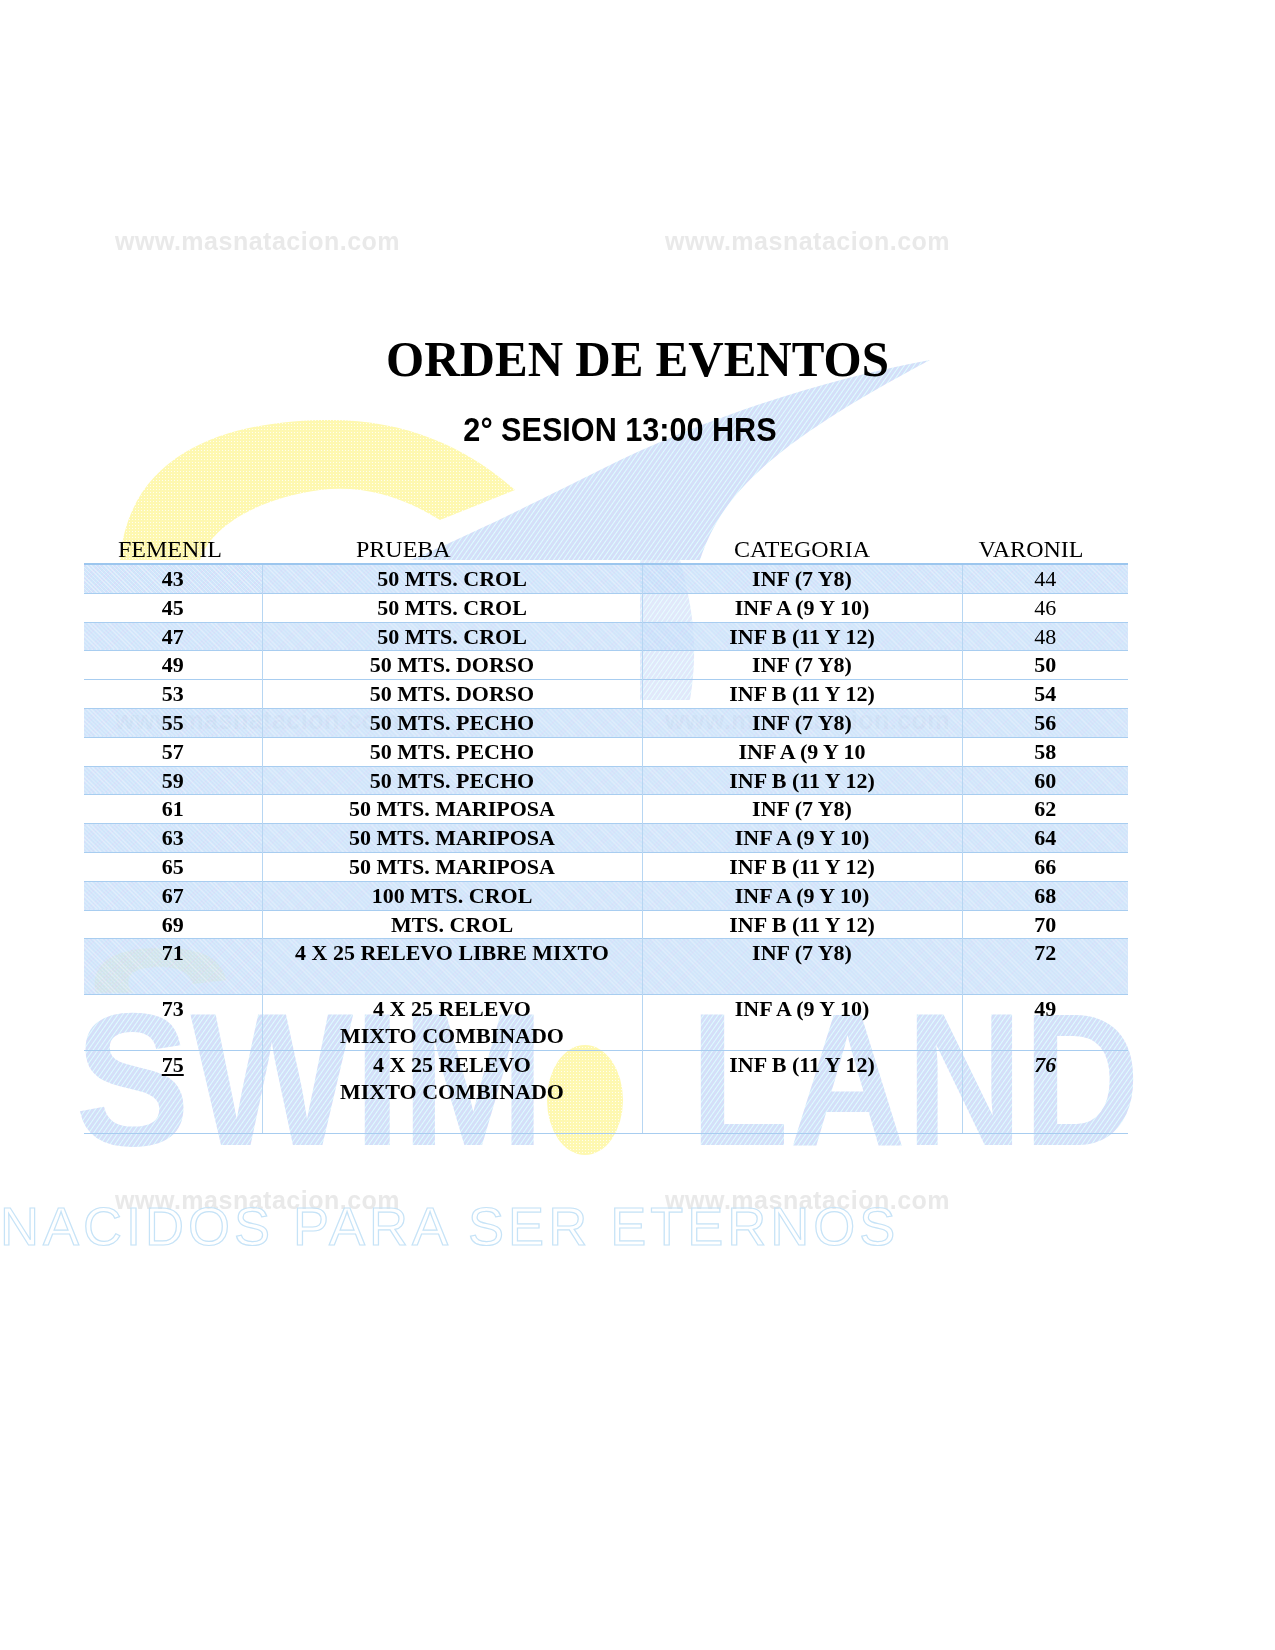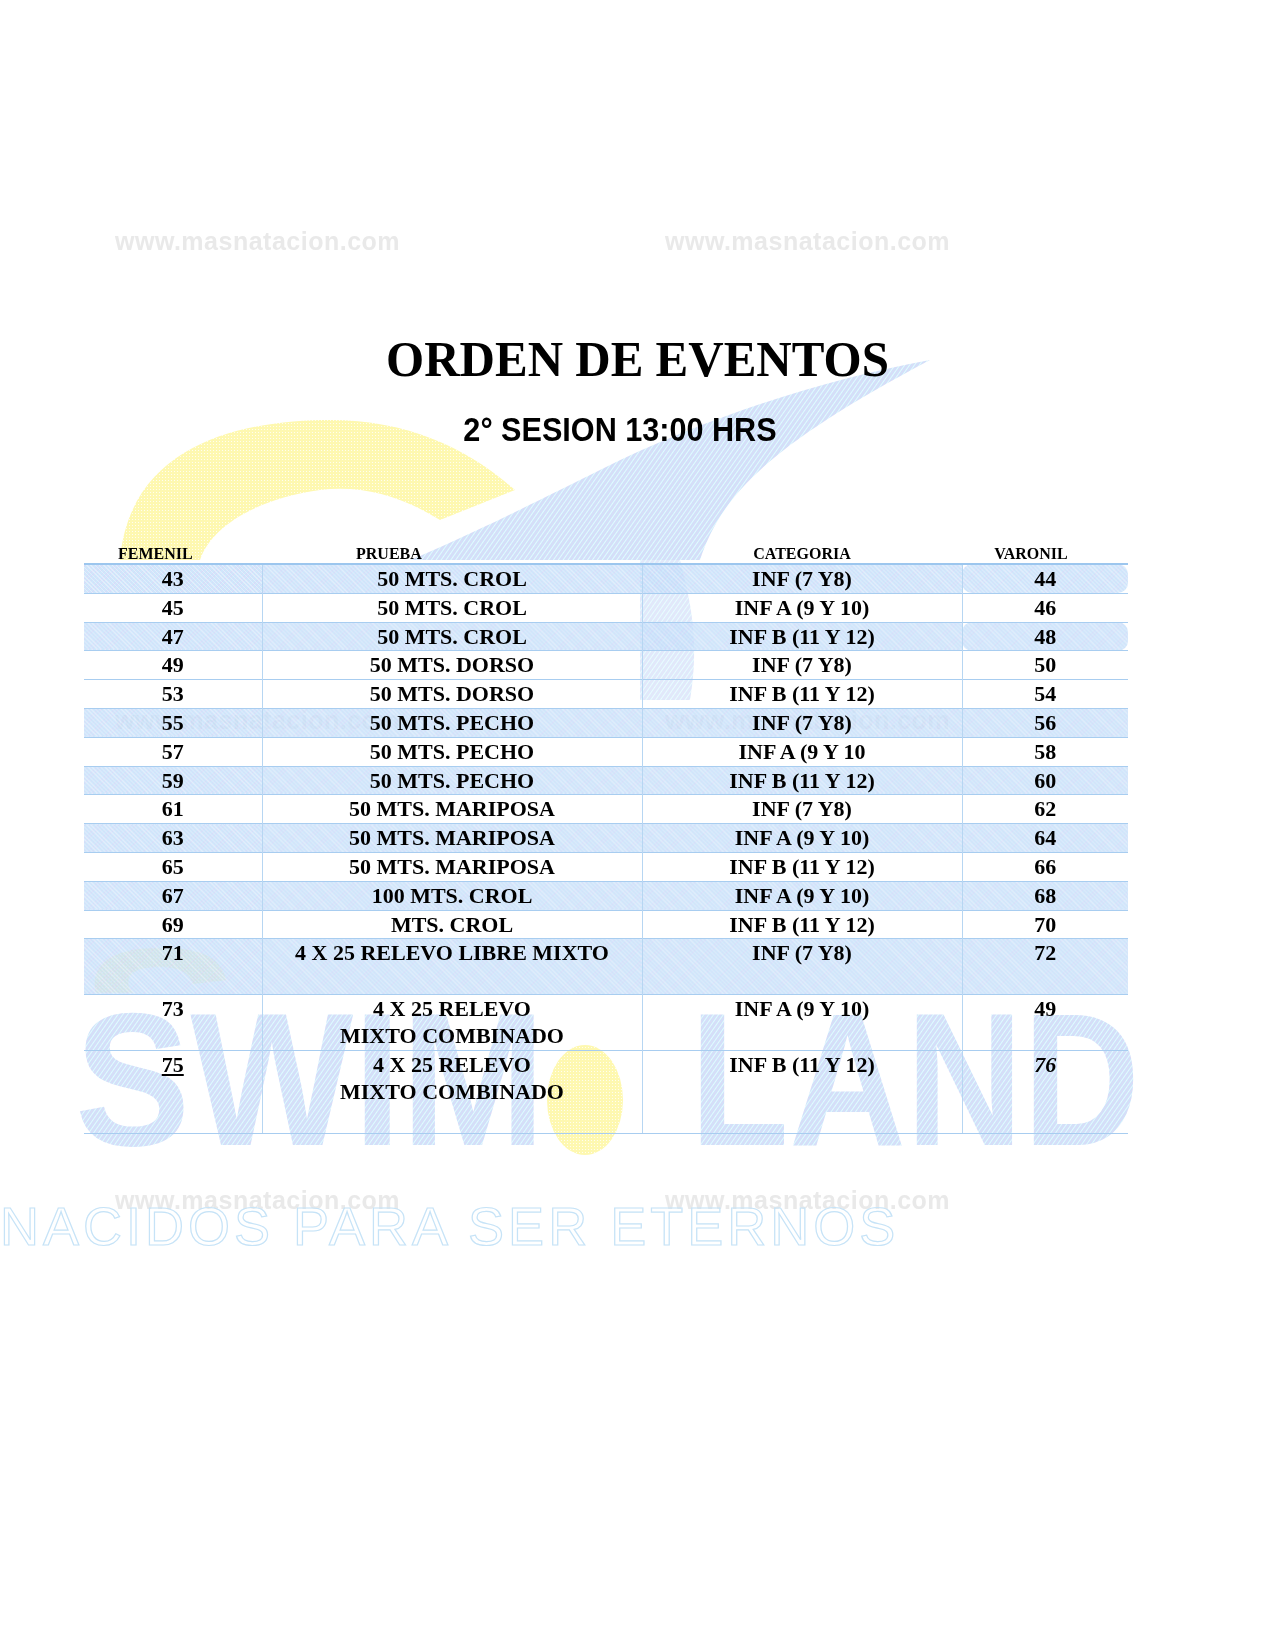--- a/index.html
+++ b/index.html
@@ -27,41 +27,41 @@
       position: absolute; left: 0; width: 1240px; top: 410px; text-align: center;
       font-family: "Liberation Sans", sans-serif; font-weight: bold; font-size: 34px;
       transform: scaleX(0.9); z-index: 2; margin: 0;
     }
     .table-wrap {
       position: absolute; left: 84px; top: 535px; width: 1044px; z-index: 2;
     }
     table { border-collapse: collapse; width: 1044px; table-layout: fixed; }
     col.c1 { width: 178px; } col.c2 { width: 380px; } col.c3 { width: 320px; } col.c4 { width: 166px; }
     th {
-      font-weight: bold; font-size: 16px; height: 28px; padding: 0; vertical-align: bottom;
+      font-weight: normal; font-size: 24px; height: 28px; padding: 0; vertical-align: bottom;
       text-align: center; background: transparent;
     }
     th.h1 { text-align: left; padding-left: 34px; }
     th.h2 { text-align: left; padding-left: 94px; }
     th.h4 { text-align: center; padding-right: 28px; }
     td {
       font-size: 22px; font-weight: bold; text-align: center; vertical-align: top;
       padding: 0; height: 27.8px; line-height: 27px;
       border-top: 1.5px solid #a8cdf0; border-left: 1px solid #b7d6f2;
     }
     td:first-child { border-left: none; }
     tbody tr:first-child td { border-top: 2px solid #9cc6ee; margin-left: 15px; }
     tbody tr:last-child td { border-bottom: 1.5px solid #a8cdf0; }
     tr.shaded td {
       background-color: rgba(188, 222, 250, 0.72);
       background-image: repeating-linear-gradient(45deg, rgba(255,255,255,0.35) 0 1px, transparent 1px 3px),
                         repeating-linear-gradient(-45deg, rgba(240,180,240,0.18) 0 1px, transparent 1px 3px);
     }
     tr.tall td { height: 55px; margin-top: 16px; }
-    td.regular { font-weight: bold; border-radius: 10px; }
+    td.regular { font-weight: normal; }
   </style>
 </head>
 <body>
 
 <svg class="bg-art" width="1275" height="1650" viewBox="0 0 1275 1650">
   <defs>
     <pattern id="bluePat" width="4" height="4" patternUnits="userSpaceOnUse" patternTransform="rotate(35)">
       <rect width="4" height="4" fill="#c9e6fb"></rect>
       <rect width="1" height="4" fill="#f2c9f0" opacity="0.55"></rect>
       <rect x="2" width="1" height="4" fill="#ffffff" opacity="0.6"></rect>

